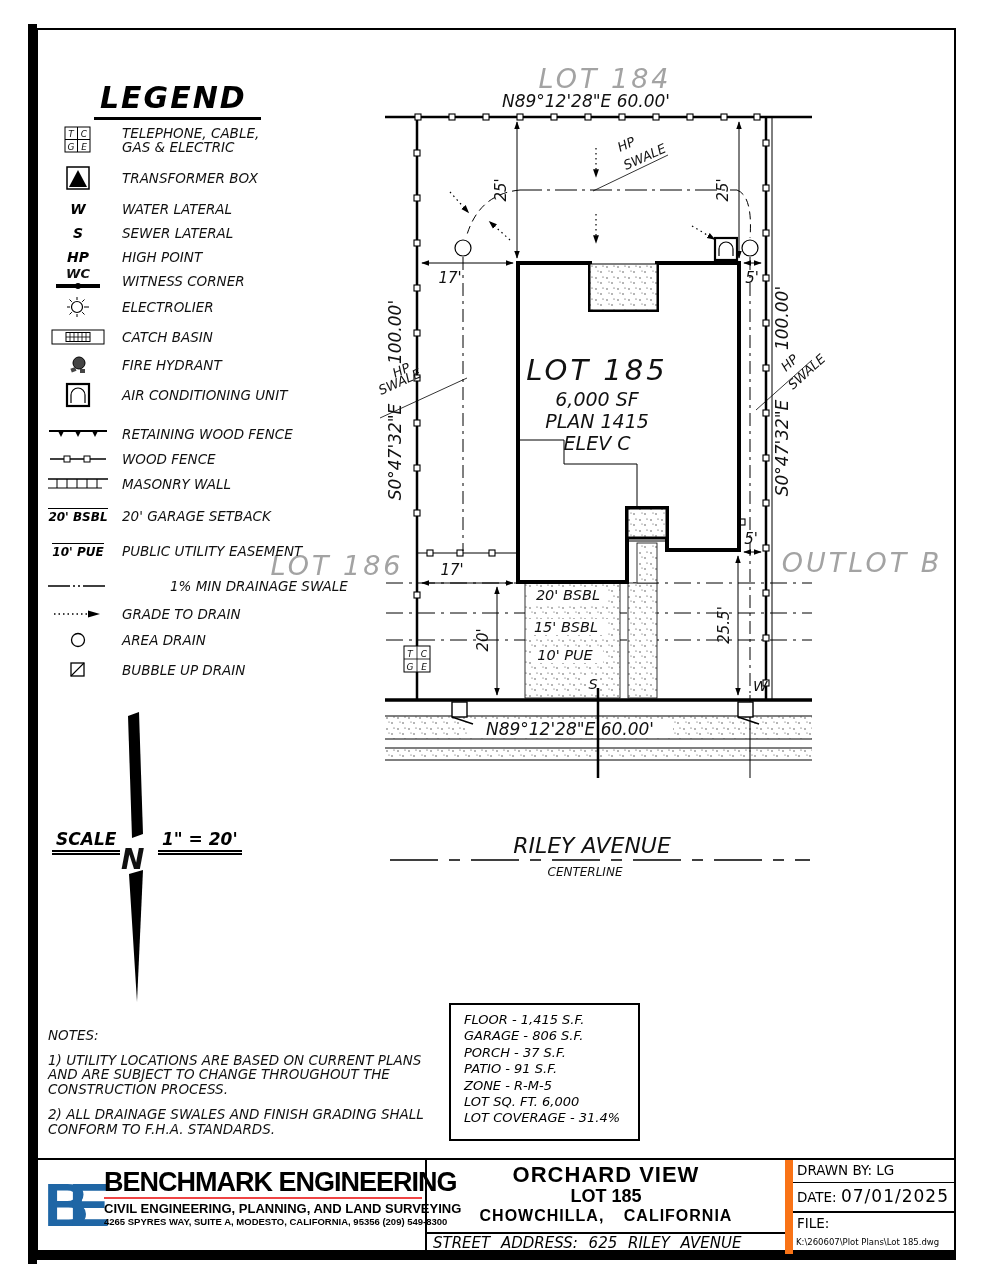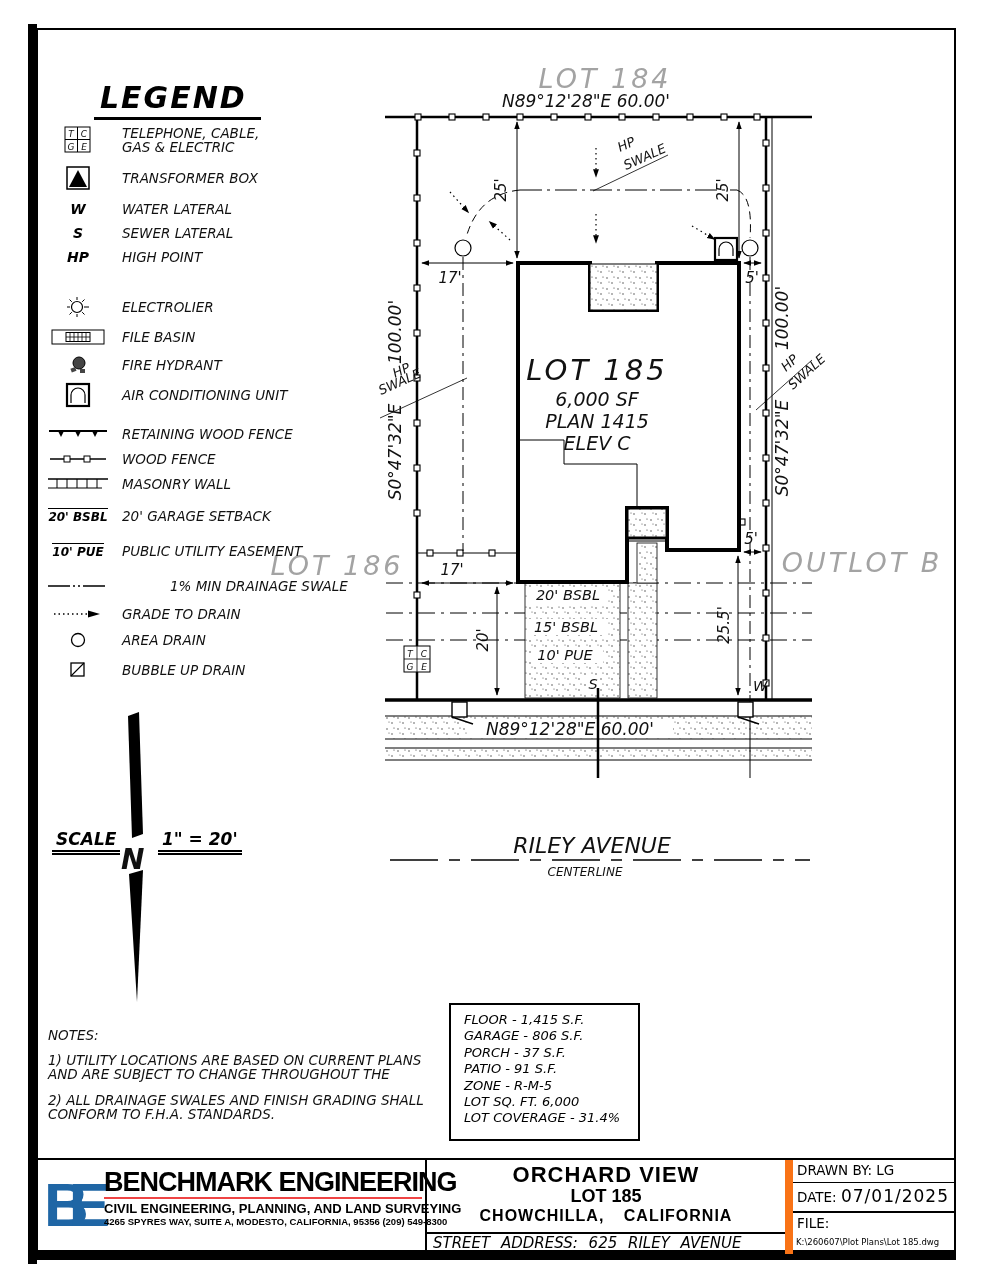--- a/index.html
+++ b/index.html
@@ -302,20 +302,30 @@
     </div>
     <div class="lrow" style="top:141px;">
       <span class="lic lsym">S</span>
       <span class="llab">SEWER LATERAL</span>
     </div>
     <div class="lrow" style="top:165px;">
       <span class="lic lsym">HP</span>
       <span class="llab">HIGH POINT</span>
     </div>
 
+    <div class="lrow" style="top:186px;height:30px;">
+      <span class="lic">
+        <svg width="48" height="30">
+            <text x="24" y="12" font-size="13" font-weight="bold" font-style="italic" text-anchor="middle">WC</text>
+            <line x1="2" y1="20" x2="46" y2="20" stroke="#000" stroke-width="4"></line>
+            <circle cx="24" cy="20" r="3" fill="#000"></circle>
+          </svg>
+      </span>
+      <span class="llab">WITNESS CORNER</span>
+    </div>
 
     <div class="lrow" style="top:215px;">
       <span class="lic">
         <svg width="28" height="24">
             <circle cx="13" cy="12" r="5.5" fill="none" stroke="#000" stroke-width="1.2"></circle>
         <g stroke="#000" stroke-width="1">
               <line x1="13" y1="2" x2="13" y2="5"></line>
               <line x1="13" y1="19" x2="13" y2="22"></line>
               <line x1="3" y1="12" x2="6" y2="12"></line>
               <line x1="20" y1="12" x2="25" y2="12"></line>
@@ -337,21 +347,21 @@
         <g stroke="#000" stroke-width="0.8">
               <line x1="19" y1="5.5" x2="19" y2="14.5"></line>
               <line x1="23" y1="5.5" x2="23" y2="14.5"></line>
               <line x1="27" y1="5.5" x2="27" y2="14.5"></line>
               <line x1="31" y1="5.5" x2="31" y2="14.5"></line>
               <line x1="35" y1="5.5" x2="35" y2="14.5"></line>
               <line x1="15" y1="10" x2="39" y2="10"></line>
             </g>
           </svg>
       </span>
-      <span class="llab">FILE BASIN</span>
+      <span class="llab">CATCH BASIN</span>
     </div>
 
     <div class="lrow" style="top:273px;">
       <span class="lic">
         <svg width="24" height="22">
             <circle cx="13" cy="9" r="6" fill="#444"></circle>
             <circle cx="13" cy="9" r="6" fill="none" stroke="#000"></circle>
             <rect x="5" y="14" width="5" height="4" fill="#444" transform="rotate(-20 7 16)"></rect>
             <rect x="14" y="15" width="5" height="4" fill="#444"></rect>
           </svg>
@@ -458,20 +468,21 @@
           </svg>
       </span>
       <span class="llab">BUBBLE UP DRAIN</span>
     </div>
   </div>
 
   <div class="notes">
     <div style="margin-bottom:10px;">NOTES:</div>
     <div>1) UTILITY LOCATIONS ARE BASED ON CURRENT PLANS</div>
     <div>AND ARE SUBJECT TO CHANGE THROUGHOUT THE</div>
+    <div>CONSTRUCTION PROCESS.</div>
     <div class="gap"></div>
     <div>2) ALL DRAINAGE SWALES AND FINISH GRADING SHALL</div>
     <div>CONFORM TO F.H.A. STANDARDS.</div>
   </div>
 
   <div class="atable">
     <div>FLOOR - 1,415 S.F.</div>
     <div>GARAGE - 806 S.F.</div>
     <div>PORCH - 37 S.F.</div>
     <div>PATIO - 91 S.F.</div>

